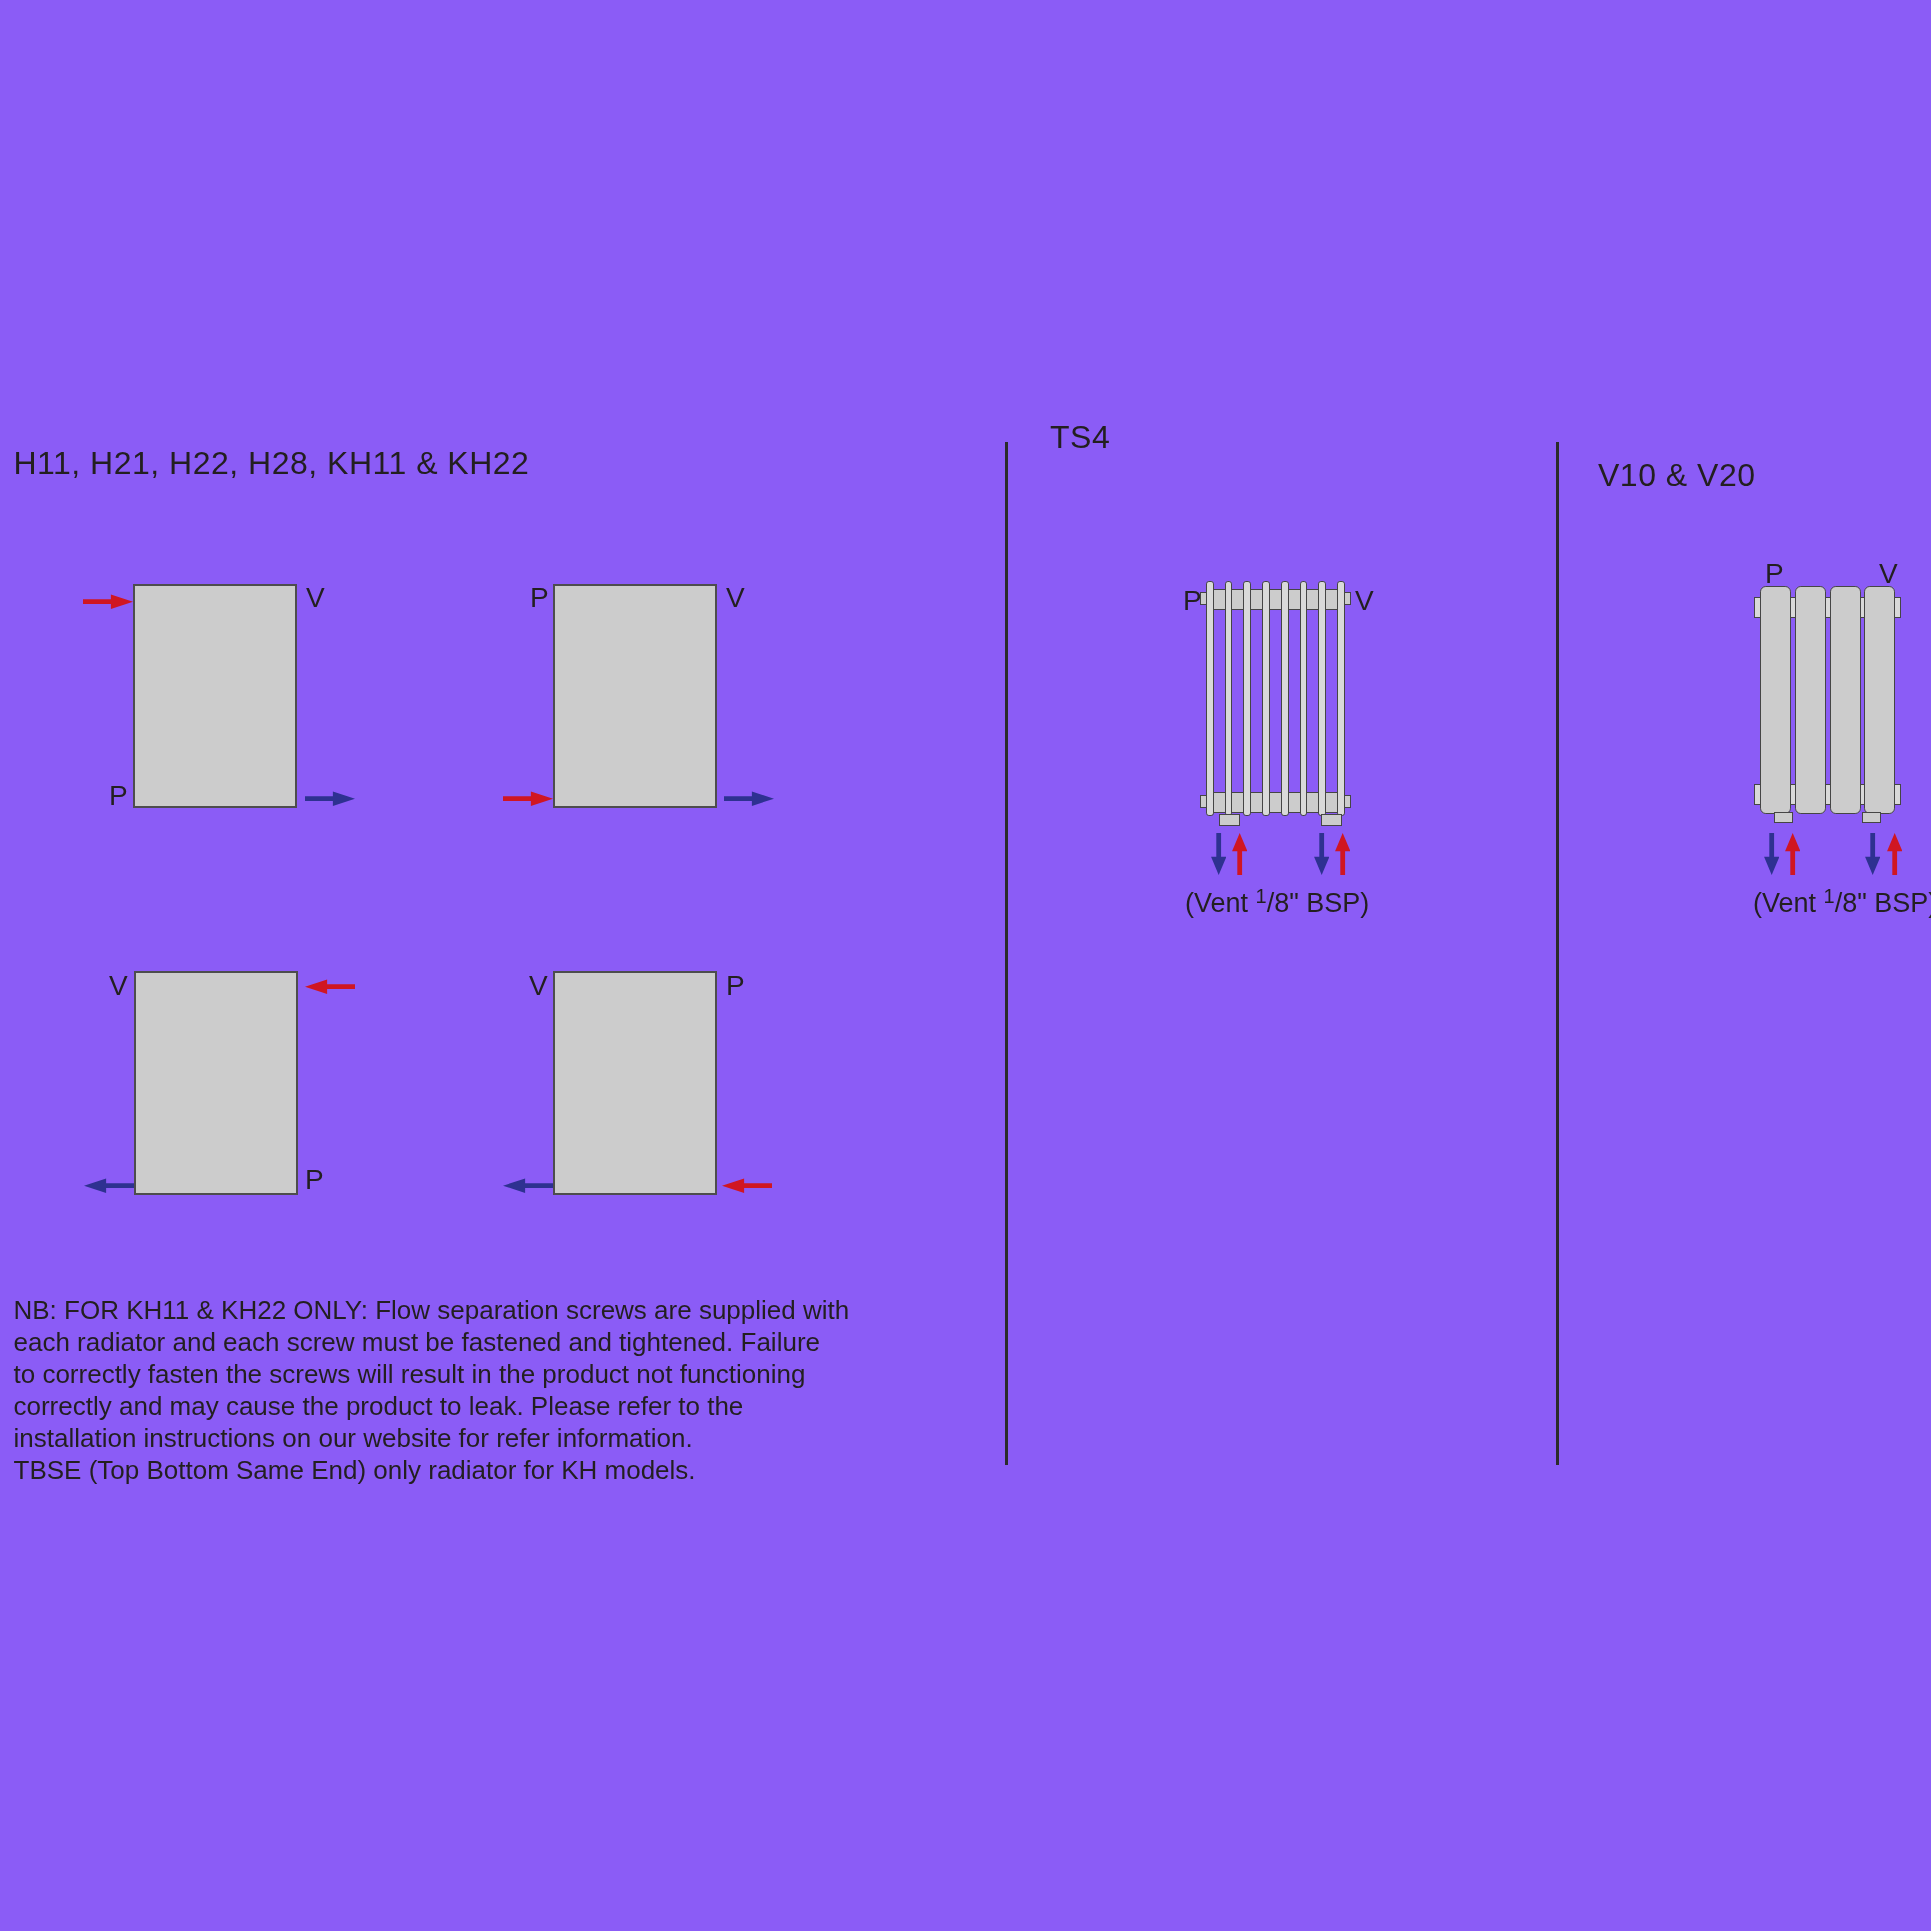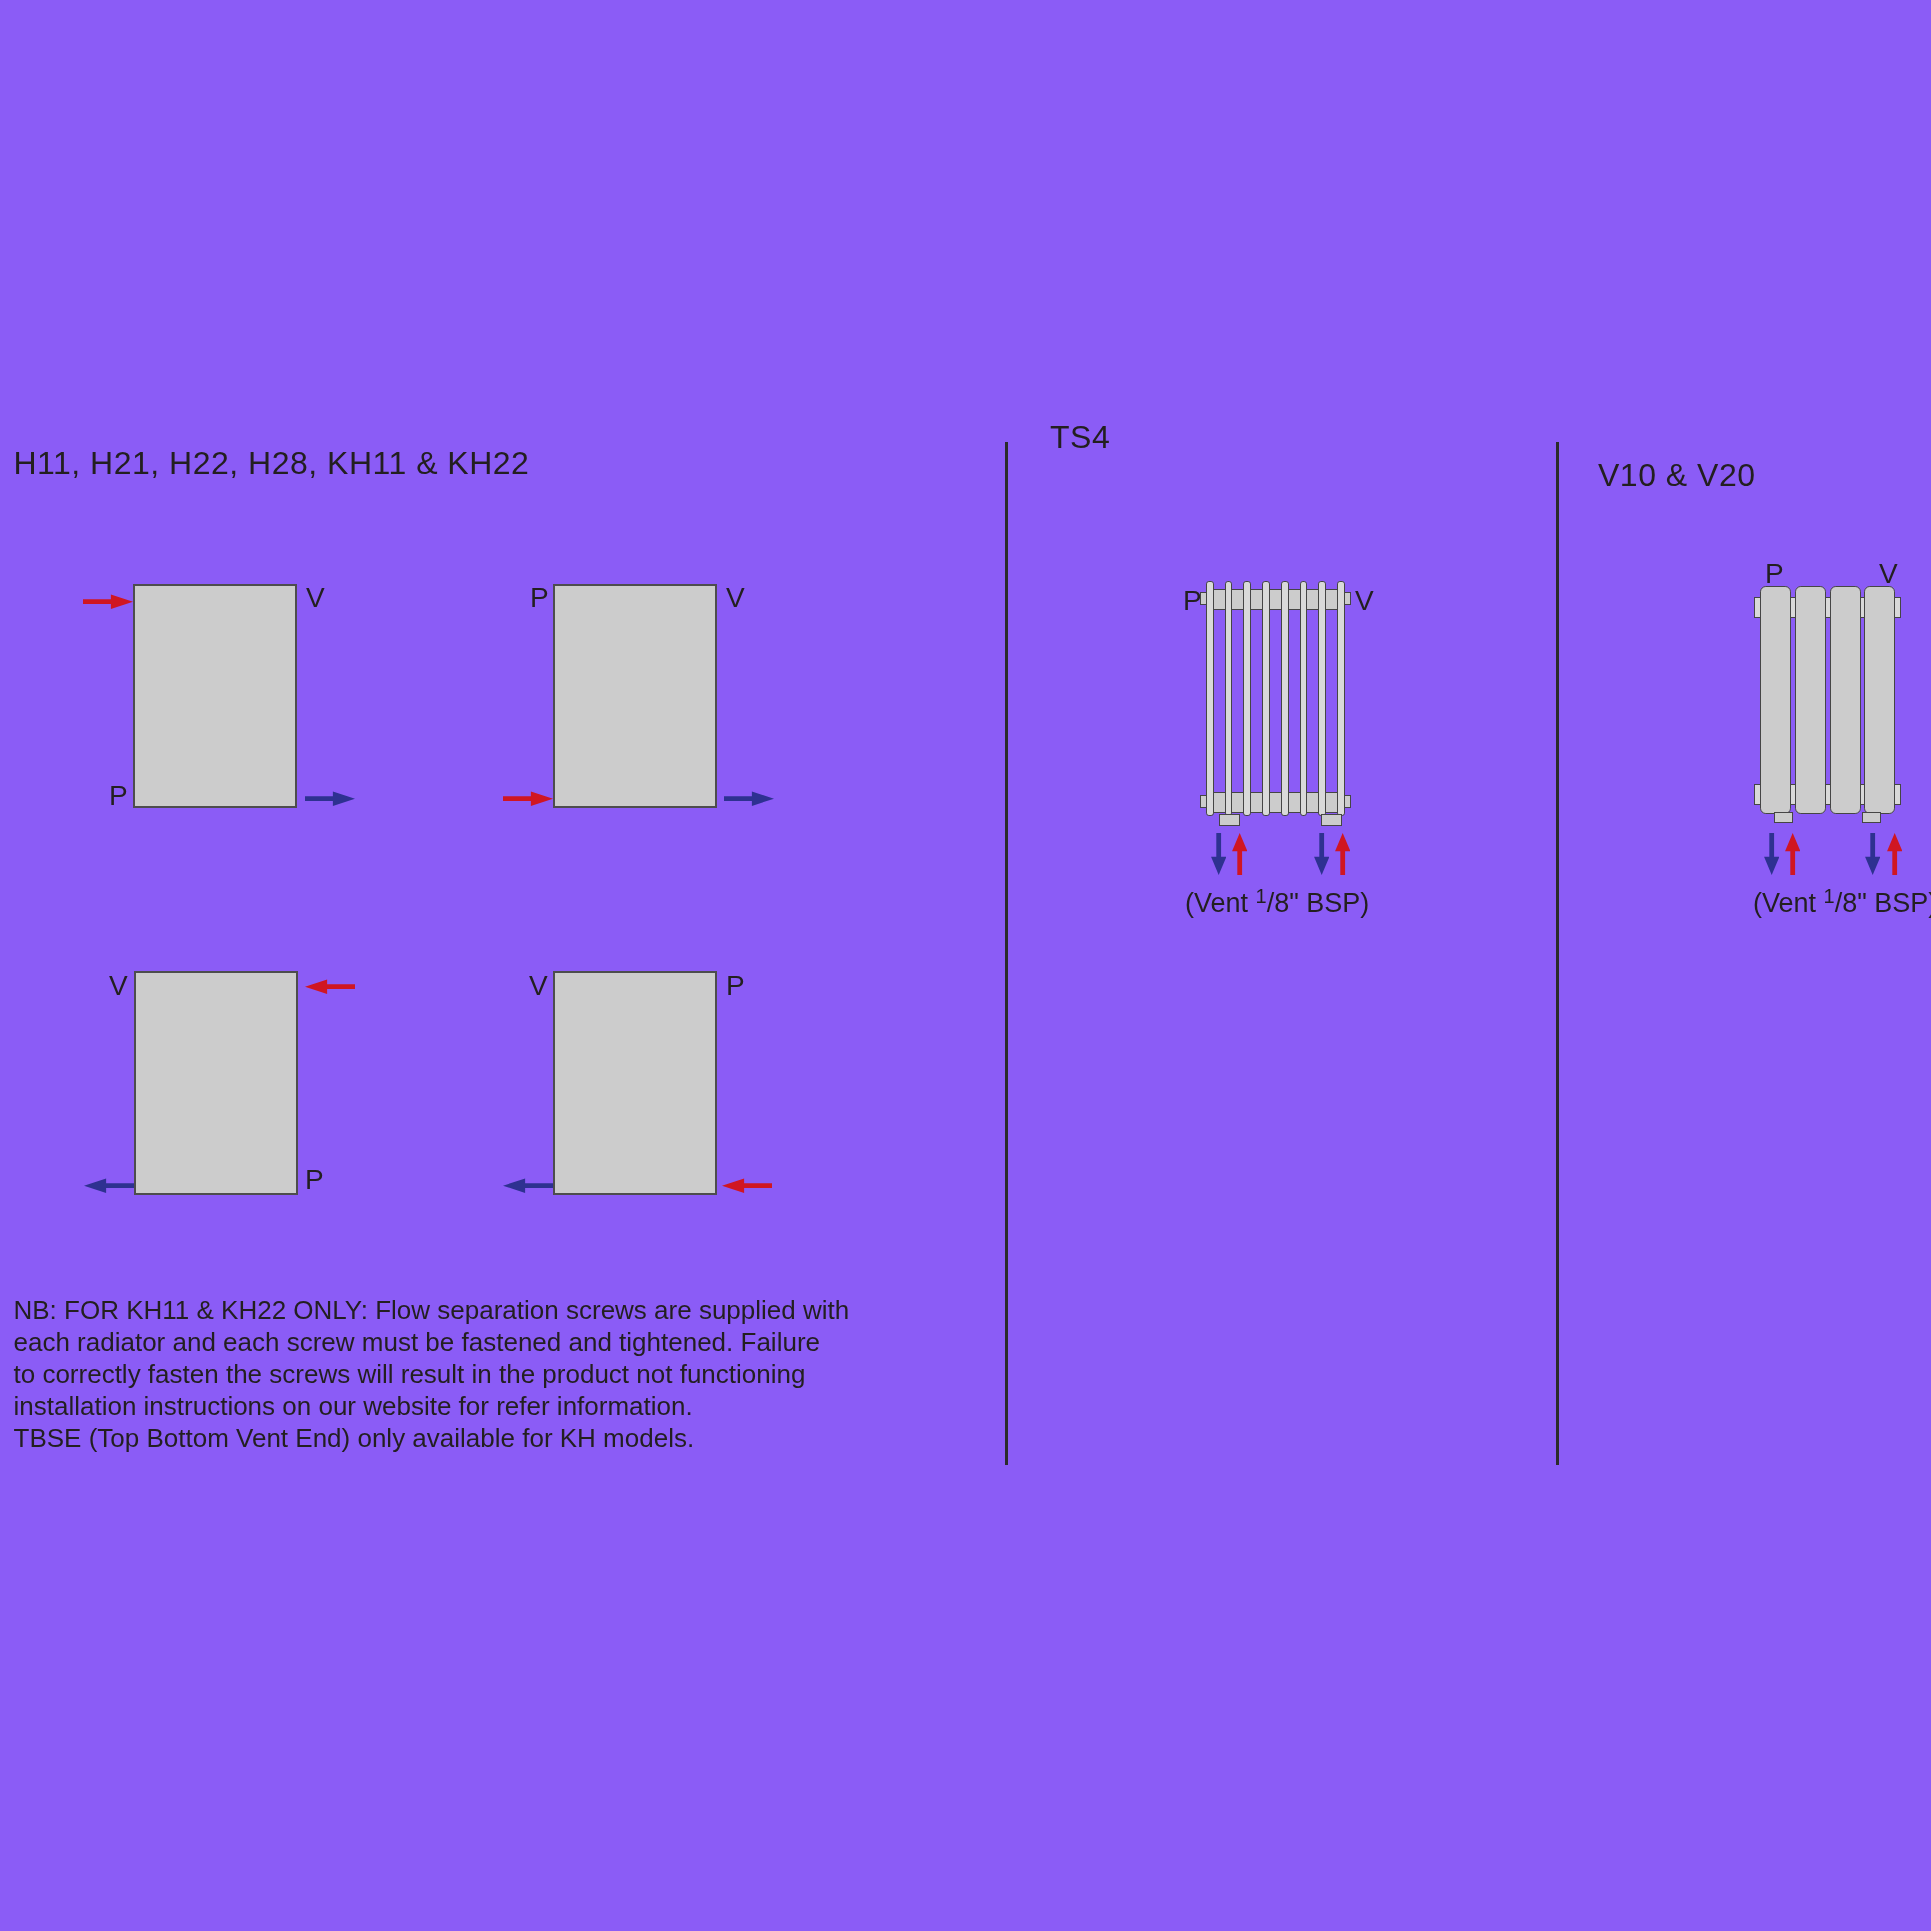--- a/index.html
+++ b/index.html
@@ -110,22 +110,23 @@
   <span class="arr red" style="left:722px;top:1178px">
     <svg width="50" height="15.4" viewBox="0 0 52 16">
         <path d="M52 5.5H23V.5L0 8l23 7.5v-5h29Z" fill="currentColor"></path>
       </svg>
   </span>
 
   <div class="note">
     <div>NB: FOR KH11 &amp; KH22 ONLY: Flow separation screws are supplied with</div>
     <div>each radiator and each screw must be fastened and tightened. Failure</div>
     <div>to correctly fasten the screws will result in the product not functioning</div>
+    <div>correctly and may cause the product to leak. Please refer to the</div>
     <div>installation instructions on our website for refer information.</div>
-    <div>TBSE (Top Bottom Vent End) only available for KH models.</div>
+    <div>TBSE (Top Bottom Same End) only radiator for KH models.</div>
   </div>
 
   <div class="pv" style="left:1183px;top:587px">P</div>
   <div class="pv" style="left:1355px;top:587px">V</div>
 
   <div class="rad-ts4" style="left:1204px;top:581px">
     <div class="bar top">
       <span class="cap l"></span>
       <span class="cap r"></span>
     </div>

